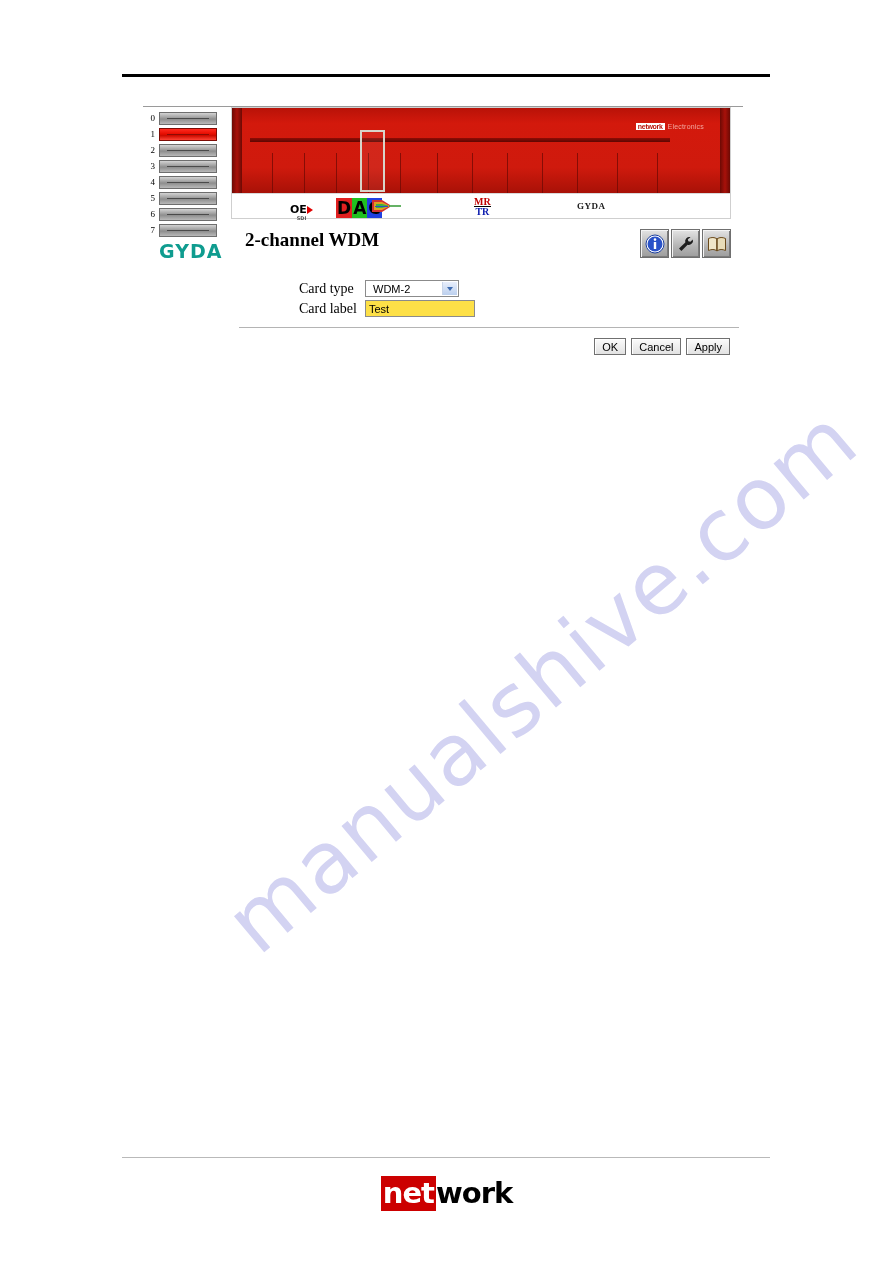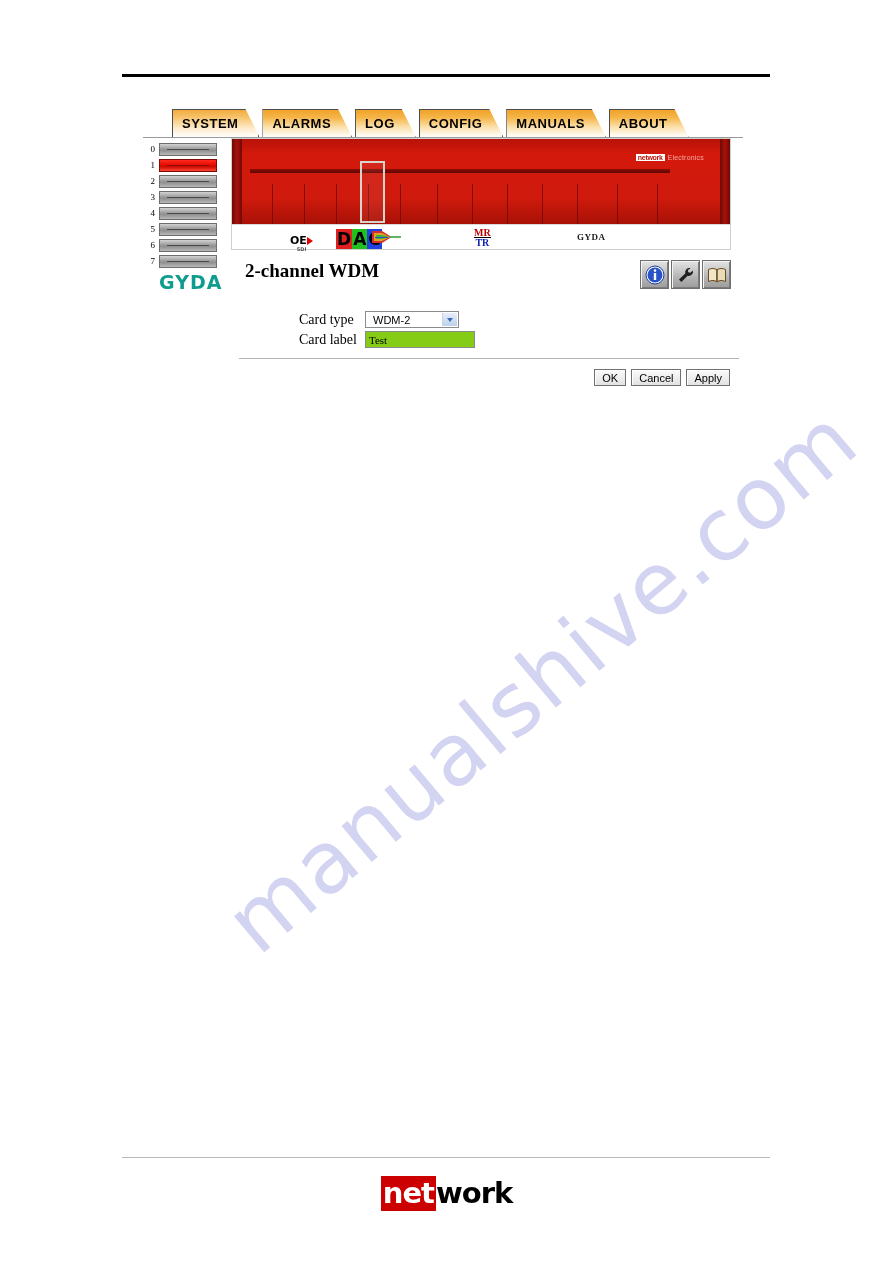--- a/index.html
+++ b/index.html
@@ -322,22 +322,22 @@
     display: block; width: 0; height: 0;
     border-left: 3px solid transparent;
     border-right: 3px solid transparent;
     border-top: 4px solid #3e6bb0;
   }
   .txt {
     width: 110px;
     height: 17px;
     box-sizing: border-box;
     border: 1px solid #8b8b8b;
-    background: #84cc16;
-    font-family: Liberation Serif, serif;
+    background: #fde047;
+    font-family: Liberation Sans, sans-serif;
     font-size: 11px;
     color: #000;
     padding: 0 3px;
     line-height: 15px;
   }
   .panel-rule {
     margin: 10px 0 0 0;
     width: 500px;
     height: 1px;
     background: #b4b4b4;
@@ -391,40 +391,20 @@
 </style>
 </head>
 <body>
 
 <div class="top-rule"></div>
 <div class="bottom-rule"></div>
 <div class="watermark">manualshive.com</div>
 
 <div class="app">
 
-  <div class="tabbar">
-    <div class="tab active">
-        <span>SYSTEM</span>
-      </div>
-    <div class="tab">
-        <span>ALARMS</span>
-      </div>
-    <div class="tab">
-        <span>LOG</span>
-      </div>
-    <div class="tab">
-        <span>CONFIG</span>
-      </div>
-    <div class="tab">
-        <span>MANUALS</span>
-      </div>
-    <div class="tab">
-        <span>ABOUT</span>
-      </div>
-  </div>
 
   <div class="appbody">
 
     <div class="rail">
       <div class="slot-row">
         <span class="slot-num">0</span>
         <span class="slot-chip"></span>
       </div>
       <div class="slot-row">
         <span class="slot-num">1</span>

